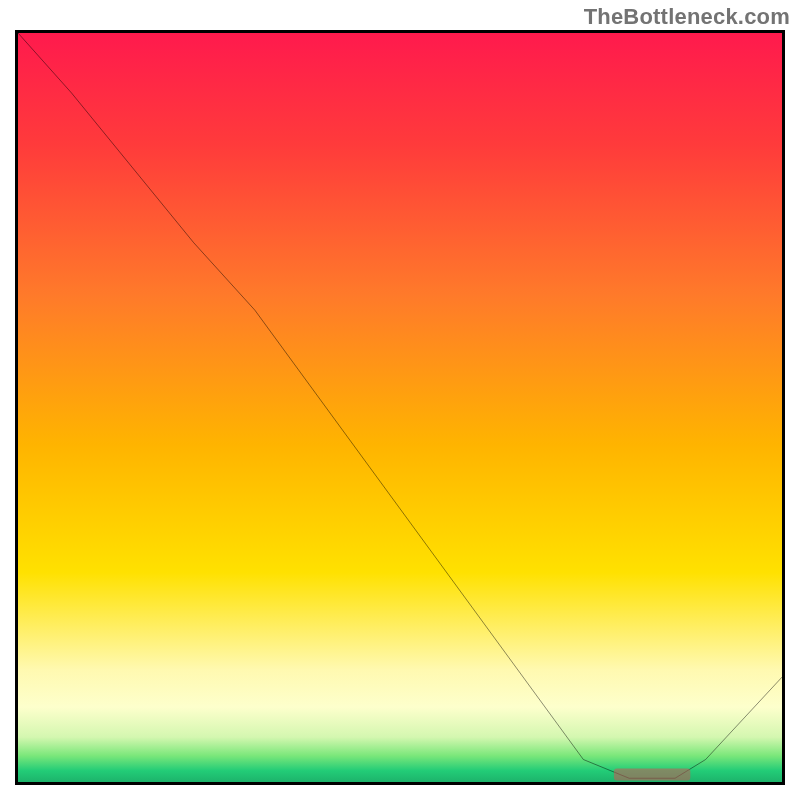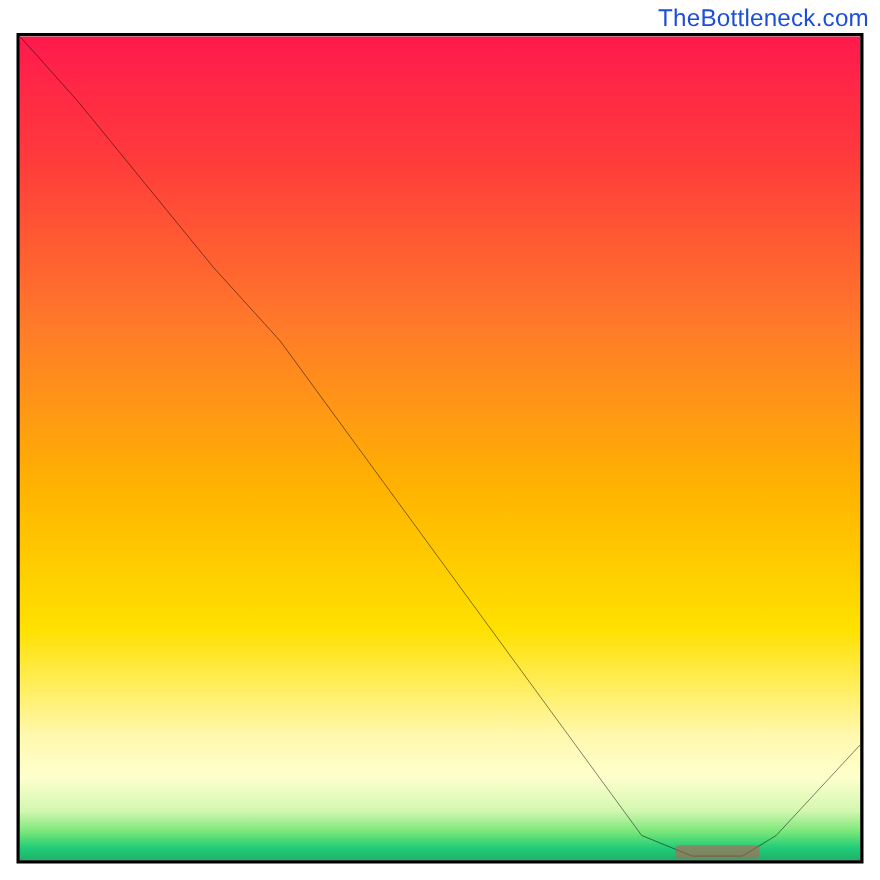--- a/index.html
+++ b/index.html
@@ -14,22 +14,22 @@
   .stage {
     position: relative;
     width: 800px;
     height: 800px;
   }
   .watermark {
     position: absolute;
     top: 4px;
     right: 10px;
     font-size: 22px;
-    font-weight: 400;
-    color: #1d4ed8;
+    font-weight: 700;
+    color: #737373;
     letter-spacing: 0.2px;
     user-select: none;
   }
   .plot-box {
     position: absolute;
     left: 15px;
     top: 30px;
     width: 770px;
     height: 755px;
     border: 3px solid #000;

